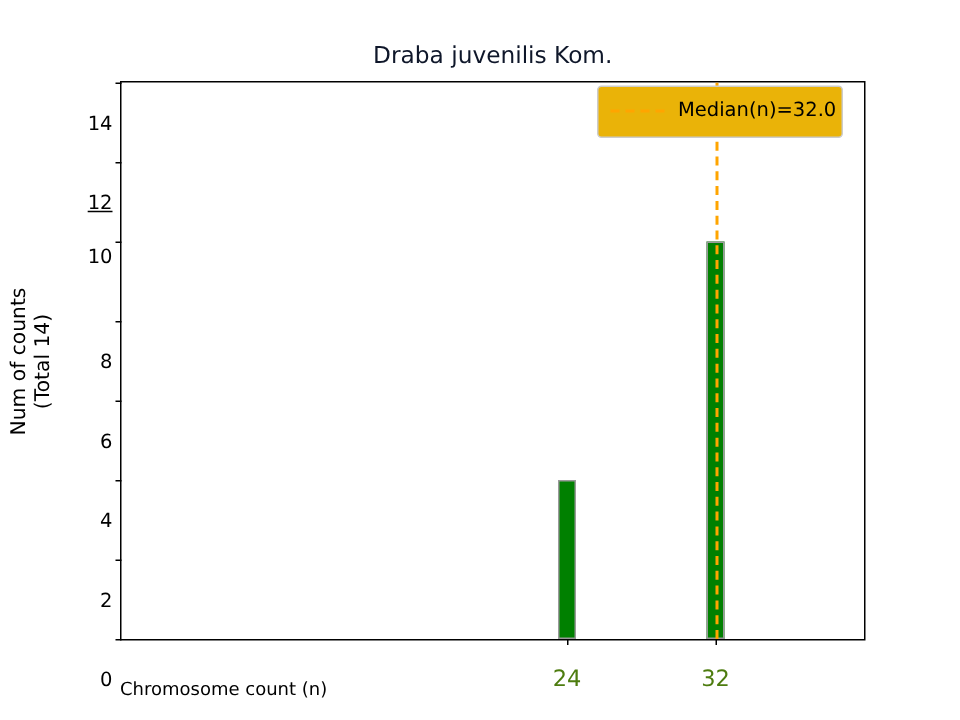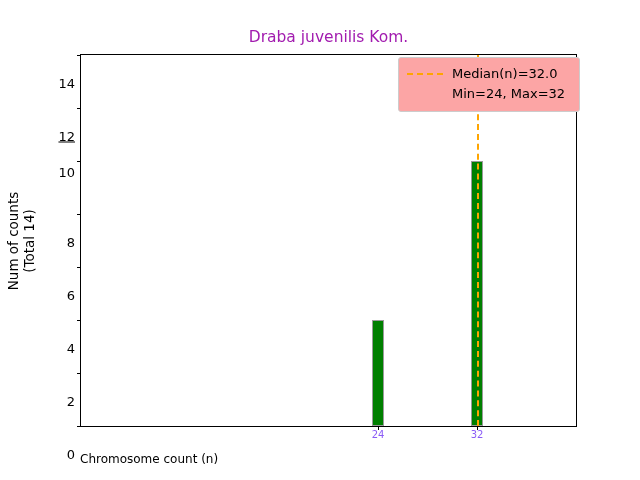--- a/index.html
+++ b/index.html
@@ -24,21 +24,21 @@
 
   
   #chart-title {
     position: absolute;
     left: 0;
     top: 28px;
     width: 640px;
     text-align: center;
     font-size: 15.5px;
     line-height: 18px;
-    color: #a21caf;
+    color: #0f172a;
     white-space: nowrap;
   }
   
   #chart-title.axes-centered {
     left: 80px;
     width: 497px;
   }
 
   
   #axes {
@@ -103,26 +103,26 @@
   .xtick-mark {
     position: absolute;
     top: 100%;
     height: 3.6px;
     width: 0;
     border-left: 1.1px solid #000000;
   }
   .xtick-label {
     position: absolute;
     top: 100%;
-    margin-top: 2px;
+    margin-top: 20px;
     transform: translateX(-50%);
-    font-size: 10px;
+    font-size: 15px;
     line-height: 13px;
     white-space: nowrap;
-    color: #8b5cf6;
+    color: #4d7c0f;
   }
 
   
   #xlabel {
     position: absolute;
     left: 80px;
     width: 497px;
     top: 452px;
     text-align: left;
     font-size: 12px;
@@ -148,23 +148,23 @@
     white-space: nowrap;
   }
   #ylabel-main { margin-left: -8px; }
   #ylabel-total { margin-left: 8px; }
 
   
   #legend {
     position: absolute;
     left: 398px;
     top: 57px;
-    width: 182px;
+    width: 164px;
     box-sizing: border-box;
-    background: #fca5a5;
+    background: #eab308;
     border: 1px solid #cccccc;
     border-radius: 3px;
     padding: 6px 8px 7px 8px;
   }
   .legend-row {
     display: flex;
     align-items: center;
     height: 20px;
   }
   .legend-sample {
@@ -226,19 +226,15 @@
       <div class="xtick-label" style="left: 396px;">32</div>
     </div>
 
   <div id="xlabel">Chromosome count (n)</div>
 
   <div id="legend">
     <div class="legend-row">
       <span class="legend-sample"></span>
       <span class="legend-text">Median(n)=32.0</span>
     </div>
-    <div class="legend-row">
-      <span class="legend-sample blank"></span>
-      <span class="legend-text">Min=24, Max=32</span>
-    </div>
   </div>
 
 </div>
 
 </body></html>

